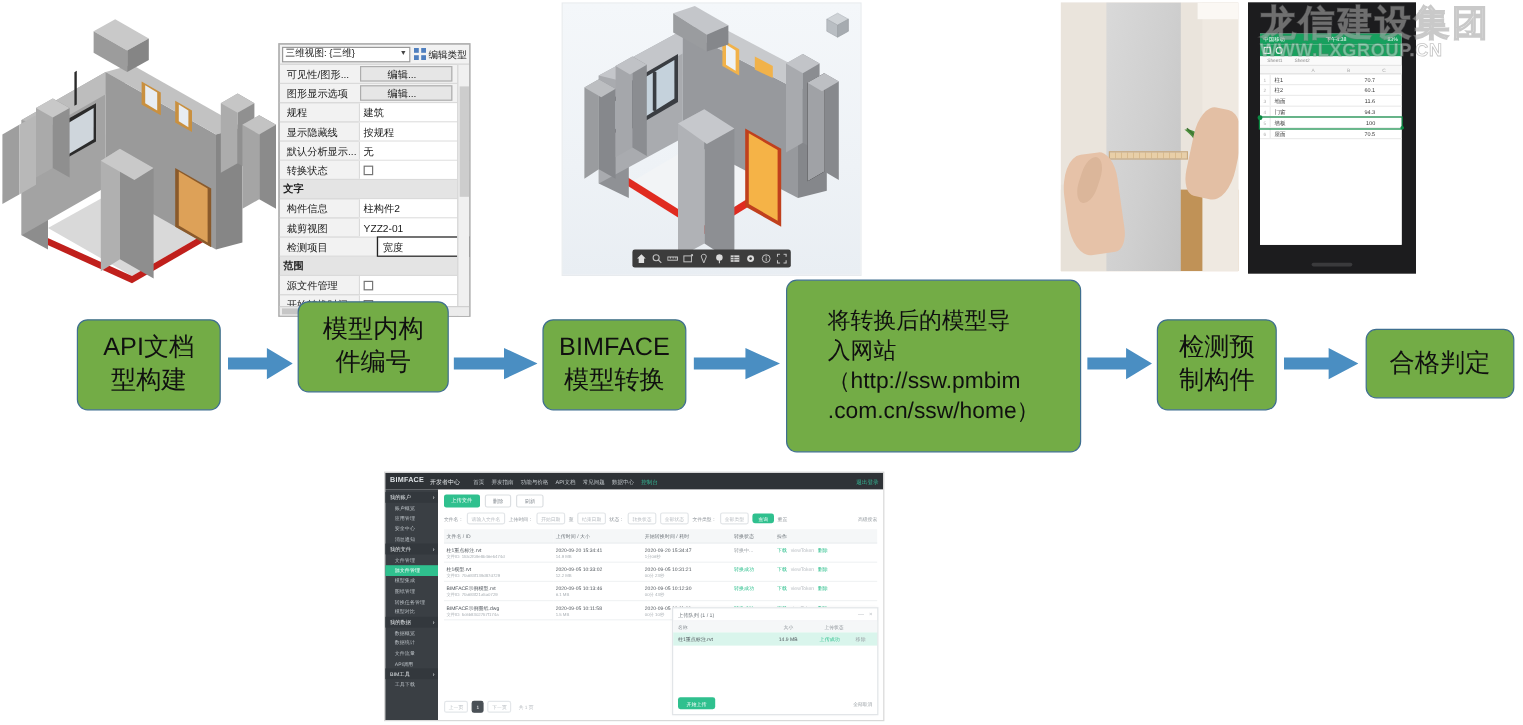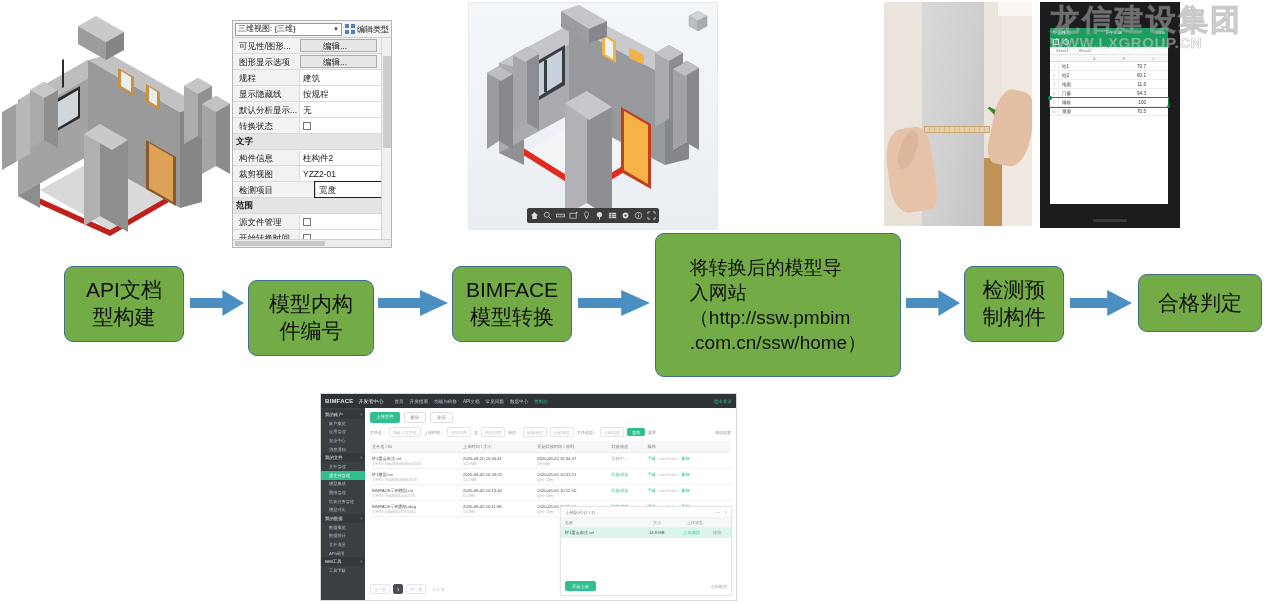--- a/index.html
+++ b/index.html
@@ -13,21 +13,21 @@
 
   
   .abs { position: absolute; }
 
   
   .revit-model { left: 0; top: 0; width: 232px; height: 242px; }
   .iso-svg { width: 100%; height: 100%; display:block; }
 
   
   .props-panel {
-    left: 232px; top: 20px; width: 160px; height: 228px;
+    left: 232px; top: 36px; width: 160px; height: 228px;
     background: #a3a3a3;
     border: 1px solid #b4b4b4;
     font-size: 8.5px;
     color: #1a1a1a;
     overflow: hidden;
   }
   .props-topbar {
     display: flex; align-items: center; gap: 3px;
     height: 17px; padding: 0 2px;
     background: #f2f2f2; border-bottom: 1px solid #cfcfcf;
@@ -676,21 +676,21 @@
   <div class="abs watermark">
     <div class="wm-cn">龙信建设集团</div>
     <div class="wm-en">WWW.LXGROUP.CN</div>
   </div>
 
   <div id="flow-layer">
       <div class="flow-box" style="left: 64px; top: 266px; width: 120px; height: 76px; background: rgb(115, 172, 70); border-color: rgb(63, 111, 143);">
         <div style="white-space: pre-line;">API文档
 型构建</div>
       </div>
-      <div class="flow-box" style="left: 248px; top: 280px; width: 126px; height: 76px; background: rgb(115, 172, 70); border-color: rgb(63, 111, 143);">
+      <div class="flow-box" style="left: 248px; top: 251px; width: 126px; height: 76px; background: rgb(115, 172, 70); border-color: rgb(63, 111, 143);">
         <div style="white-space: pre-line;">模型内构
 件编号</div>
       </div>
       <div class="flow-box" style="left: 452px; top: 266px; width: 120px; height: 76px; background: rgb(115, 172, 70); border-color: rgb(63, 111, 143);">
         <div style="white-space: pre-line;">BIMFACE
 模型转换</div>
       </div>
       <div class="flow-box wide" style="left: 655px; top: 233px; width: 246px; height: 144px; background: rgb(115, 172, 70); border-color: rgb(63, 111, 143);">
         <div style="white-space: pre-line;">将转换后的模型导
 入网站

